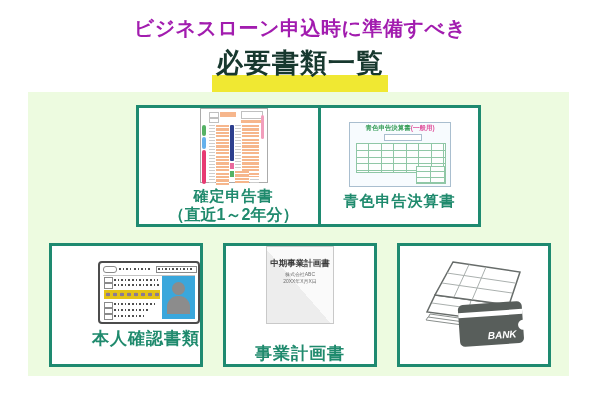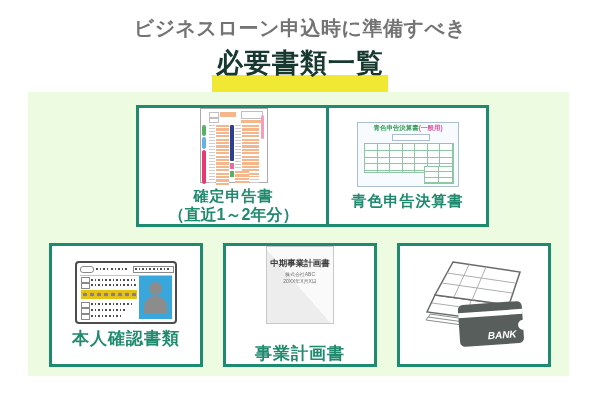--- a/index.html
+++ b/index.html
@@ -2,37 +2,37 @@
 <html><head>
 <meta charset="utf-8">
 <style>
   html,body { margin:0; padding:0; }
   .canvas {
     position:relative; width:600px; height:400px; background:#ffffff;
     font-family:"Liberation Sans","DejaVu Sans",sans-serif; overflow:hidden;
   }
   
   .header { position:absolute; top:15px; left:0; width:100%; text-align:center; }
-  .subtitle { font-size:20px; font-weight:bold; color:#737373; letter-spacing:0.5px; }
+  .subtitle { font-size:20px; font-weight:bold; color:#a21caf; letter-spacing:0.5px; }
   .title-wrap { margin-top:3px; }
   .title {
     display:inline-block; font-size:27px; font-weight:bold; color:#17382e;
     letter-spacing:1px; padding:0 4px 14px;
     background:linear-gradient(to bottom, transparent 60%, #f0e832 60%);
   }
   
   .panel { position:absolute; left:28px; top:92px; width:541px; height:284px; background:#edfbe0; }
   
   .card {
     position:absolute; background:#ffffff; border:3px solid #1e8a70; box-sizing:border-box;
     display:flex; flex-direction:column; align-items:center; justify-content:center;
   }
   #card-tax  { left:136px; top:105px; width:195px; height:122px; }
-  #card-blue { left:318px; top:105px; width:163px; height:122px;margin-left:8px; }
-  #card-id   { left:49px;  top:243px; width:154px; height:124px; }
+  #card-blue { left:318px; top:105px; width:163px; height:122px; }
+  #card-id   { left:49px;  top:243px; width:154px; height:124px;align-items:flex-end; }
   #card-plan { left:223px; top:243px; width:154px; height:124px; }
   #card-book { left:397px; top:243px; width:154px; height:124px; }
   .card-label { color:#1f8a6d; font-weight:bold; text-align:center; line-height:1.2; }
   .lbl-16 { font-size:15px; letter-spacing:1px; }
   .lbl-13 { font-size:16px; letter-spacing:0; }
   .lbl-18 { font-size:17px; letter-spacing:1px; }
   
   .tax-form { position:relative; width:66px; height:78px; background:#fff; border:1px solid #ababab; margin-bottom:4px; }
   .tax-form div { position:absolute; }
   .tf-bar { border-radius:2px; }

